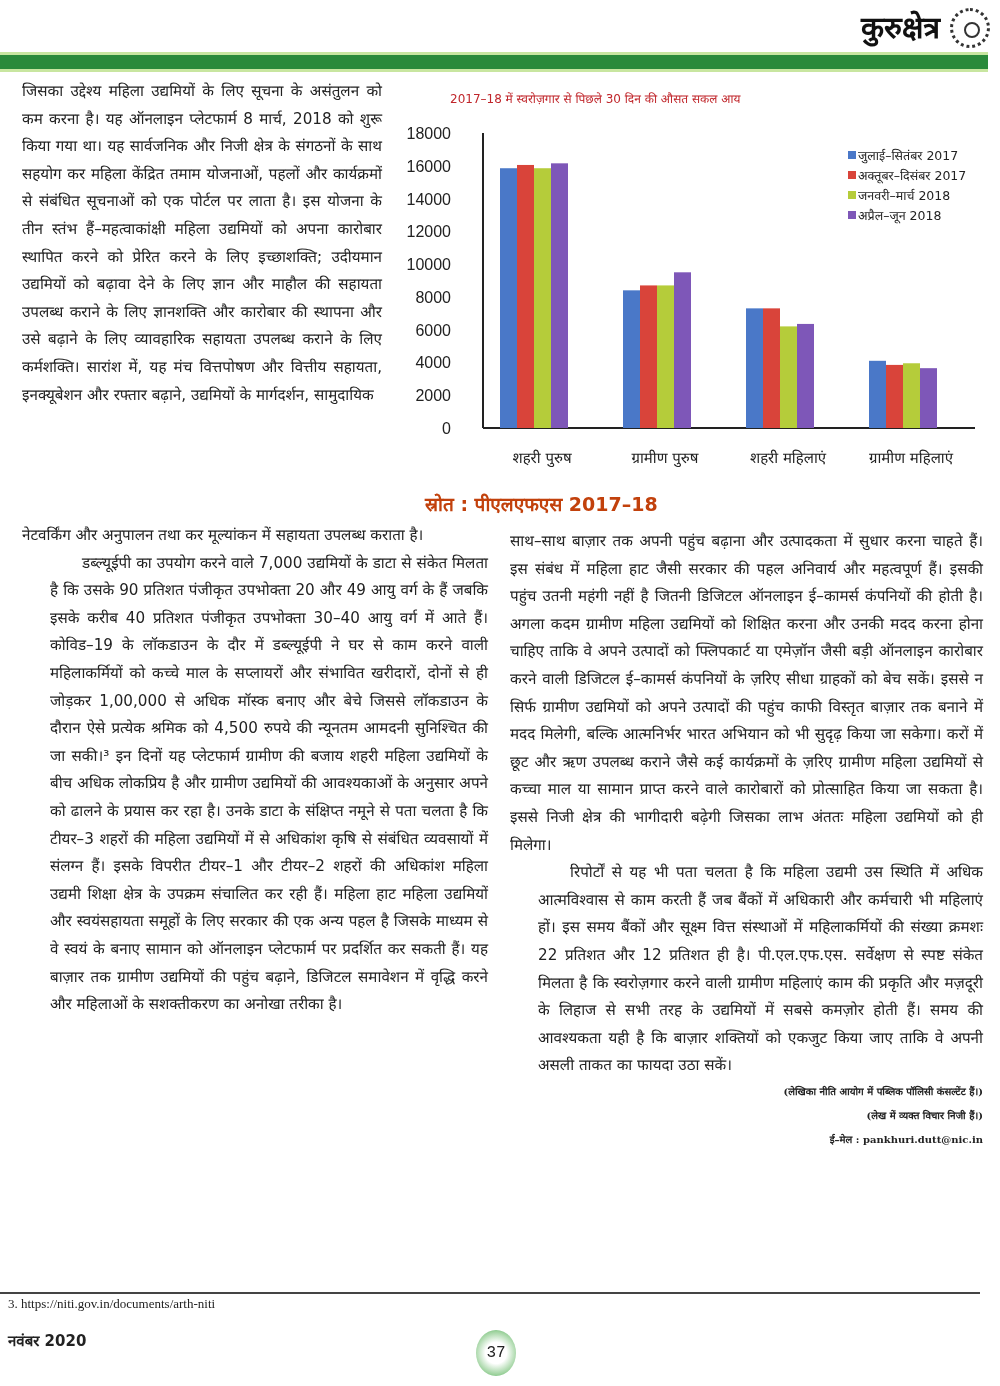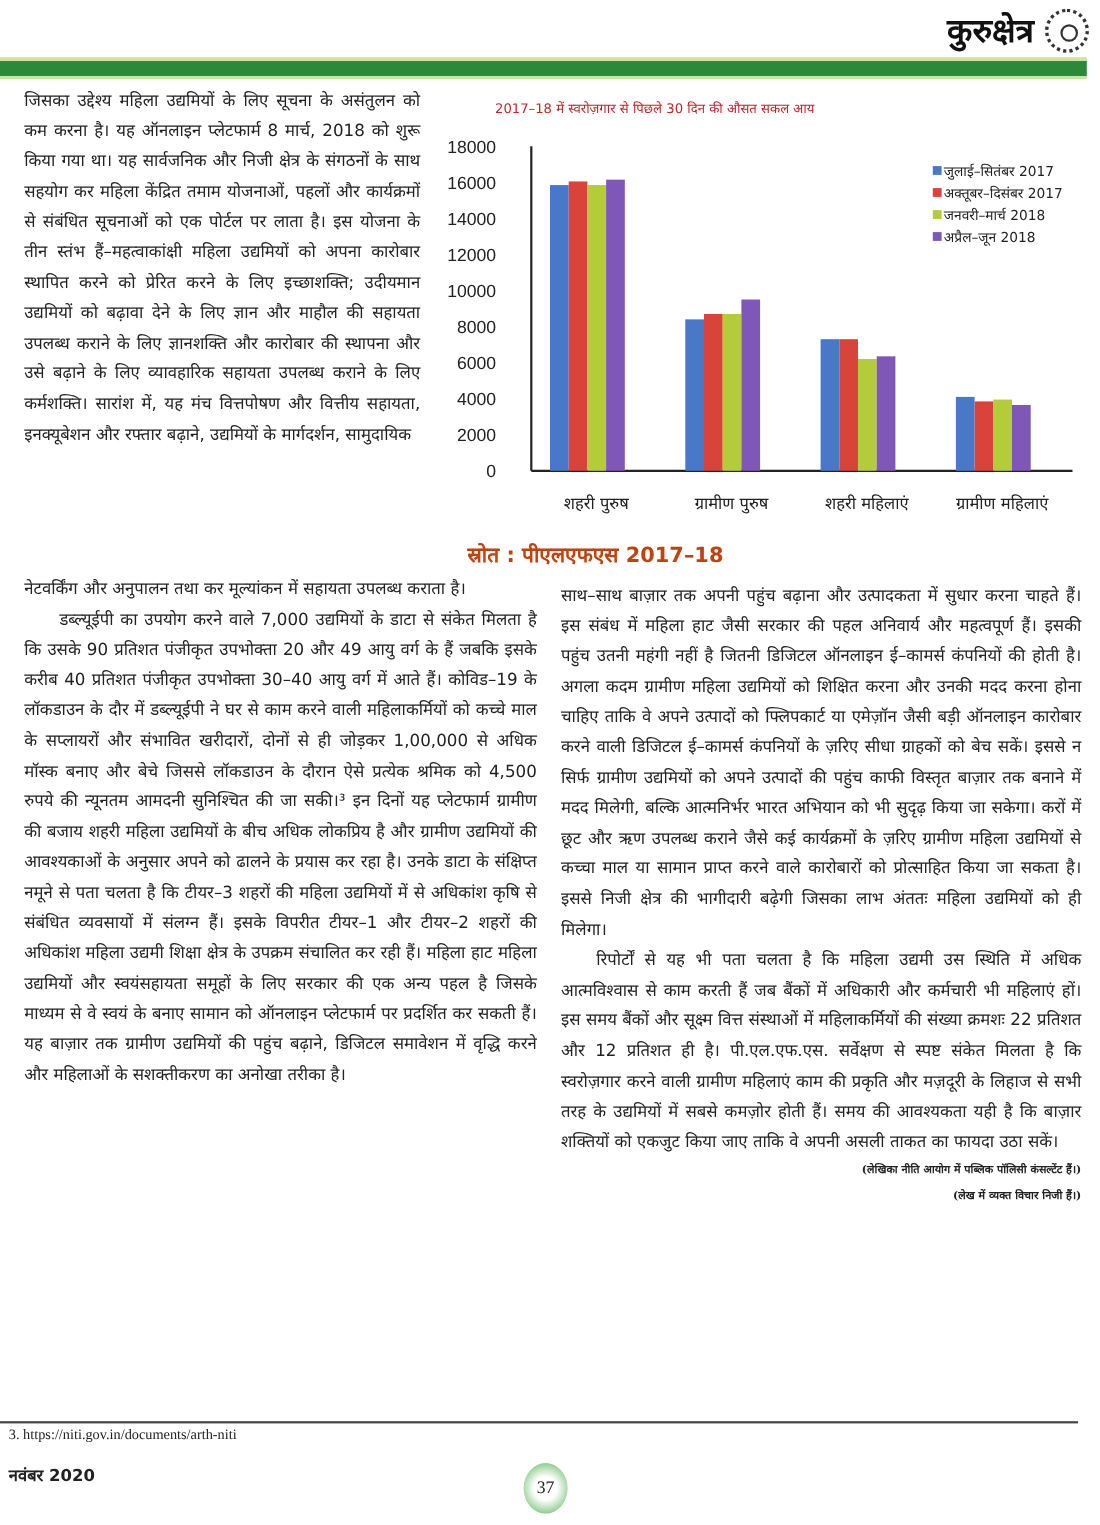--- a/index.html
+++ b/index.html
@@ -3,33 +3,33 @@
 <meta charset="utf-8">
 <style>
   html,body{margin:0;padding:0;background:#fff;}
   body{width:1000px;height:1386px;position:relative;overflow:hidden;font-family:"DejaVu Sans","Liberation Sans",sans-serif;color:#222;}
   .header-logo{position:absolute;right:60px;top:6px;font-size:30px;font-family:"DejaVu Serif",serif;color:#111;font-weight:bold;}
   .emblem{position:absolute;right:10px;top:8px;width:40px;height:40px;border-radius:50%;border:3px dotted #333;box-sizing:border-box;}
   .emblem::after{content:"";position:absolute;left:11px;top:11px;width:12px;height:12px;border-radius:50%;border:2px solid #333;}
   .green-bar{position:absolute;left:0;top:52px;width:988px;height:20px;background:linear-gradient(#c8e6a0 0 3px,#2a8a3a 3px 17px,#c8e6a0 17px);}
   .col{position:absolute;font-size:15.2px;line-height:27.6px;text-align:justify;text-align-last:auto;}
   .col p{margin:0;}
-  .col p.indent{text-indent:32px;}
+  .col p.indent{text-indent:32px;margin-left:28px;}
   #col-left-top{left:22px;top:78px;width:360px;}
   #col-left-bottom{left:22px;top:522px;width:466px;}
   #col-right{left:510px;top:528px;width:473px;}
   .sig{text-align:right;font-weight:bold;font-family:"DejaVu Serif",serif;font-size:10px;line-height:24px;}
   .sig.email{font-weight:bold;}
   .chart-title{position:absolute;left:450px;top:90px;font-size:12px;font-weight:normal;color:#c0262b;}
   #chart{position:absolute;left:395px;top:118px;}
   .source{position:absolute;left:425px;top:491px;font-size:19px;font-weight:bold;color:#c2410c;}
   .footnote-rule{position:absolute;left:0;top:1292px;width:980px;height:2px;background:#444;}
   .footnote{position:absolute;left:8px;top:1296px;font-family:"Liberation Serif",serif;font-size:13px;color:#222;}
   .month{position:absolute;left:8px;top:1330px;font-size:15px;font-weight:bold;color:#222;text-align:right;}
-  .page-num{position:absolute;left:476px;top:1330px;width:40px;height:46px;border-radius:50%;background:radial-gradient(circle,#fff 35%,#9fd39f 70%,#2d9a3e 100%);display:flex;align-items:center;justify-content:center;font-family:Liberation Serif, serif;font-size:16px;}
+  .page-num{position:absolute;left:476px;top:1330px;width:40px;height:46px;border-radius:50%;background:radial-gradient(circle,#fff 35%,#9fd39f 70%,#2d9a3e 100%);display:flex;align-items:center;justify-content:center;font-family:Liberation Mono, monospace;font-size:16px;}
 </style>
 </head>
 <body>
 
 <div class="header-logo">कुरुक्षेत्र</div>
 <div class="emblem"></div>
 <div class="green-bar"></div>
 
 <div class="col" id="col-left-top">
   <p>जिसका उद्देश्य महिला उद्यमियों के लिए सूचना के असंतुलन को कम करना है। यह ऑनलाइन प्लेटफार्म 8 मार्च, 2018 को शुरू किया गया था। यह सार्वजनिक और निजी क्षेत्र के संगठनों के साथ सहयोग कर महिला केंद्रित तमाम योजनाओं, पहलों और कार्यक्रमों से संबंधित सूचनाओं को एक पोर्टल पर लाता है। इस योजना के तीन स्तंभ हैं–महत्वाकांक्षी महिला उद्यमियों को अपना कारोबार स्थापित करने को प्रेरित करने के लिए इच्छाशक्ति; उदीयमान उद्यमियों को बढ़ावा देने के लिए ज्ञान और माहौल की सहायता उपलब्ध कराने के लिए ज्ञानशक्ति और कारोबार की स्थापना और उसे बढ़ाने के लिए व्यावहारिक सहायता उपलब्ध कराने के लिए कर्मशक्ति। सारांश में, यह मंच वित्तपोषण और वित्तीय सहायता, इनक्यूबेशन और रफ्तार बढ़ाने, उद्यमियों के मार्गदर्शन, सामुदायिक</p>
@@ -83,20 +83,21 @@
 <div class="col" id="col-left-bottom">
   <p>नेटवर्किंग और अनुपालन तथा कर मूल्यांकन में सहायता उपलब्ध कराता है।</p>
   <p class="indent">डब्ल्यूईपी का उपयोग करने वाले 7,000 उद्यमियों के डाटा से संकेत मिलता है कि उसके 90 प्रतिशत पंजीकृत उपभोक्ता 20 और 49 आयु वर्ग के हैं जबकि इसके करीब 40 प्रतिशत पंजीकृत उपभोक्ता 30–40 आयु वर्ग में आते हैं। कोविड–19 के लॉकडाउन के दौर में डब्ल्यूईपी ने घर से काम करने वाली महिलाकर्मियों को कच्चे माल के सप्लायरों और संभावित खरीदारों, दोनों से ही जोड़कर 1,00,000 से अधिक मॉस्क बनाए और बेचे जिससे लॉकडाउन के दौरान ऐसे प्रत्येक श्रमिक को 4,500 रुपये की न्यूनतम आमदनी सुनिश्चित की जा सकी।³ इन दिनों यह प्लेटफार्म ग्रामीण की बजाय शहरी महिला उद्यमियों के बीच अधिक लोकप्रिय है और ग्रामीण उद्यमियों की आवश्यकाओं के अनुसार अपने को ढालने के प्रयास कर रहा है। उनके डाटा के संक्षिप्त नमूने से पता चलता है कि टीयर–3 शहरों की महिला उद्यमियों में से अधिकांश कृषि से संबंधित व्यवसायों में संलग्न हैं। इसके विपरीत टीयर–1 और टीयर–2 शहरों की अधिकांश महिला उद्यमी शिक्षा क्षेत्र के उपक्रम संचालित कर रही हैं। महिला हाट महिला उद्यमियों और स्वयंसहायता समूहों के लिए सरकार की एक अन्य पहल है जिसके माध्यम से वे स्वयं के बनाए सामान को ऑनलाइन प्लेटफार्म पर प्रदर्शित कर सकती हैं। यह बाज़ार तक ग्रामीण उद्यमियों की पहुंच बढ़ाने, डिजिटल समावेशन में वृद्धि करने और महिलाओं के सशक्तीकरण का अनोखा तरीका है।</p>
 </div>
 
 <div class="col" id="col-right">
   <p>साथ–साथ बाज़ार तक अपनी पहुंच बढ़ाना और उत्पादकता में सुधार करना चाहते हैं। इस संबंध में महिला हाट जैसी सरकार की पहल अनिवार्य और महत्वपूर्ण हैं। इसकी पहुंच उतनी महंगी नहीं है जितनी डिजिटल ऑनलाइन ई–कामर्स कंपनियों की होती है। अगला कदम ग्रामीण महिला उद्यमियों को शिक्षित करना और उनकी मदद करना होना चाहिए ताकि वे अपने उत्पादों को फ्लिपकार्ट या एमेज़ॉन जैसी बड़ी ऑनलाइन कारोबार करने वाली डिजिटल ई–कामर्स कंपनियों के ज़रिए सीधा ग्राहकों को बेच सकें। इससे न सिर्फ ग्रामीण उद्यमियों को अपने उत्पादों की पहुंच काफी विस्तृत बाज़ार तक बनाने में मदद मिलेगी, बल्कि आत्मनिर्भर भारत अभियान को भी सुदृढ़ किया जा सकेगा। करों में छूट और ऋण उपलब्ध कराने जैसे कई कार्यक्रमों के ज़रिए ग्रामीण महिला उद्यमियों से कच्चा माल या सामान प्राप्त करने वाले कारोबारों को प्रोत्साहित किया जा सकता है। इससे निजी क्षेत्र की भागीदारी बढ़ेगी जिसका लाभ अंततः महिला उद्यमियों को ही मिलेगा।</p>
   <p class="indent">रिपोर्टों से यह भी पता चलता है कि महिला उद्यमी उस स्थिति में अधिक आत्मविश्वास से काम करती हैं जब बैंकों में अधिकारी और कर्मचारी भी महिलाएं हों। इस समय बैंकों और सूक्ष्म वित्त संस्थाओं में महिलाकर्मियों की संख्या क्रमशः 22 प्रतिशत और 12 प्रतिशत ही है। पी.एल.एफ.एस. सर्वेक्षण से स्पष्ट संकेत मिलता है कि स्वरोज़गार करने वाली ग्रामीण महिलाएं काम की प्रकृति और मज़दूरी के लिहाज से सभी तरह के उद्यमियों में सबसे कमज़ोर होती हैं। समय की आवश्यकता यही है कि बाज़ार शक्तियों को एकजुट किया जाए ताकि वे अपनी असली ताकत का फायदा उठा सकें।</p>
   <div class="sig">(लेखिका नीति आयोग में पब्लिक पॉलिसी कंसल्टेंट हैं।)</div>
   <div class="sig">(लेख में व्यक्त विचार निजी हैं।)</div>
+  <div class="sig email">ई–मेल : pankhuri.dutt@nic.in</div>
 </div>
 
 <div class="footnote-rule"></div>
 <div class="footnote">3. https://niti.gov.in/documents/arth-niti</div>
 <div class="month">नवंबर 2020</div>
 <div class="page-num">
     <span>37</span>
   </div>
 
 </body></html>

